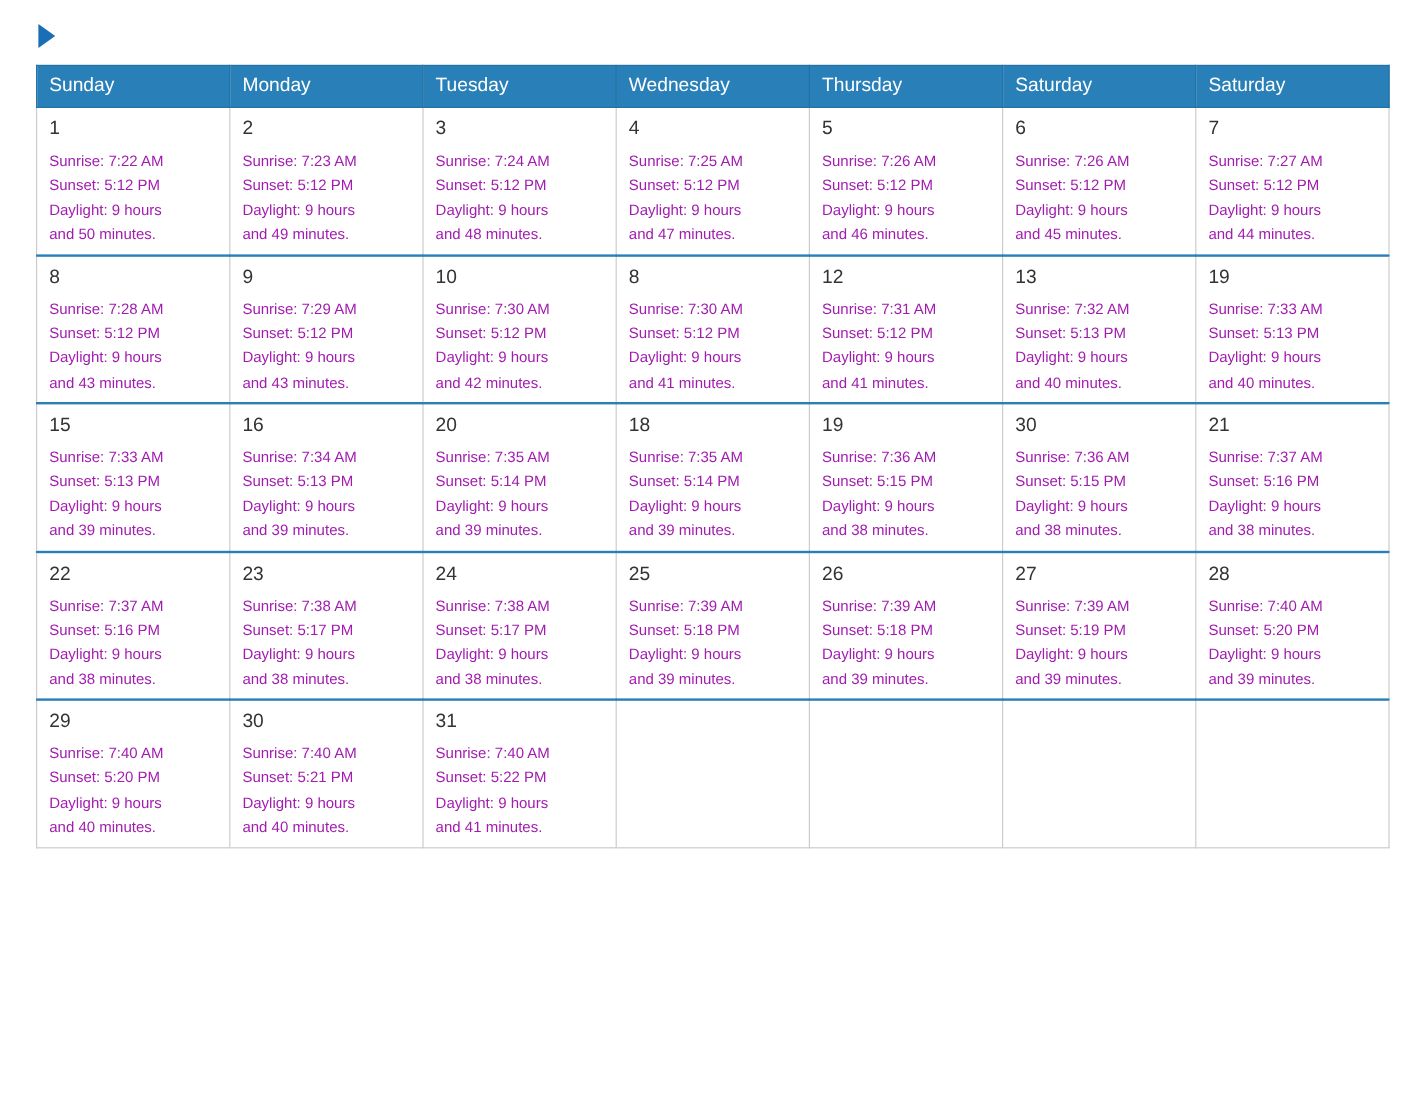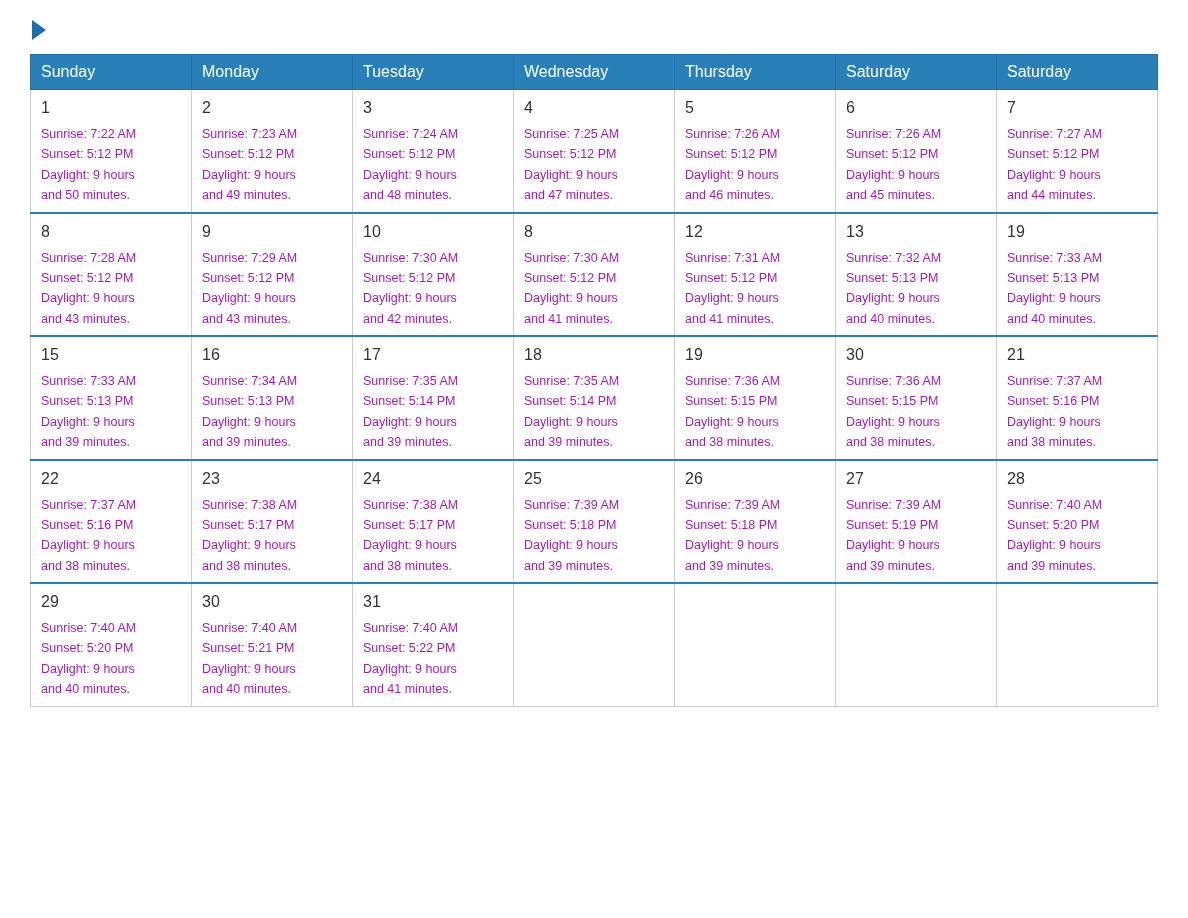--- a/index.html
+++ b/index.html
@@ -194,21 +194,21 @@
       <tr>
         <td>
         <span class="day-number">15</span>
         <span class="day-info">Sunrise: 7:33 AM<br>Sunset: 5:13 PM<br>Daylight: 9 hours<br>and 39 minutes.</span>
       </td>
         <td>
         <span class="day-number">16</span>
         <span class="day-info">Sunrise: 7:34 AM<br>Sunset: 5:13 PM<br>Daylight: 9 hours<br>and 39 minutes.</span>
       </td>
         <td>
-        <span class="day-number">17</span>
+        <span class="day-number">20</span>
         <span class="day-info">Sunrise: 7:35 AM<br>Sunset: 5:14 PM<br>Daylight: 9 hours<br>and 39 minutes.</span>
       </td>
         <td>
         <span class="day-number">18</span>
         <span class="day-info">Sunrise: 7:35 AM<br>Sunset: 5:14 PM<br>Daylight: 9 hours<br>and 39 minutes.</span>
       </td>
         <td>
         <span class="day-number">19</span>
         <span class="day-info">Sunrise: 7:36 AM<br>Sunset: 5:15 PM<br>Daylight: 9 hours<br>and 38 minutes.</span>
       </td>

